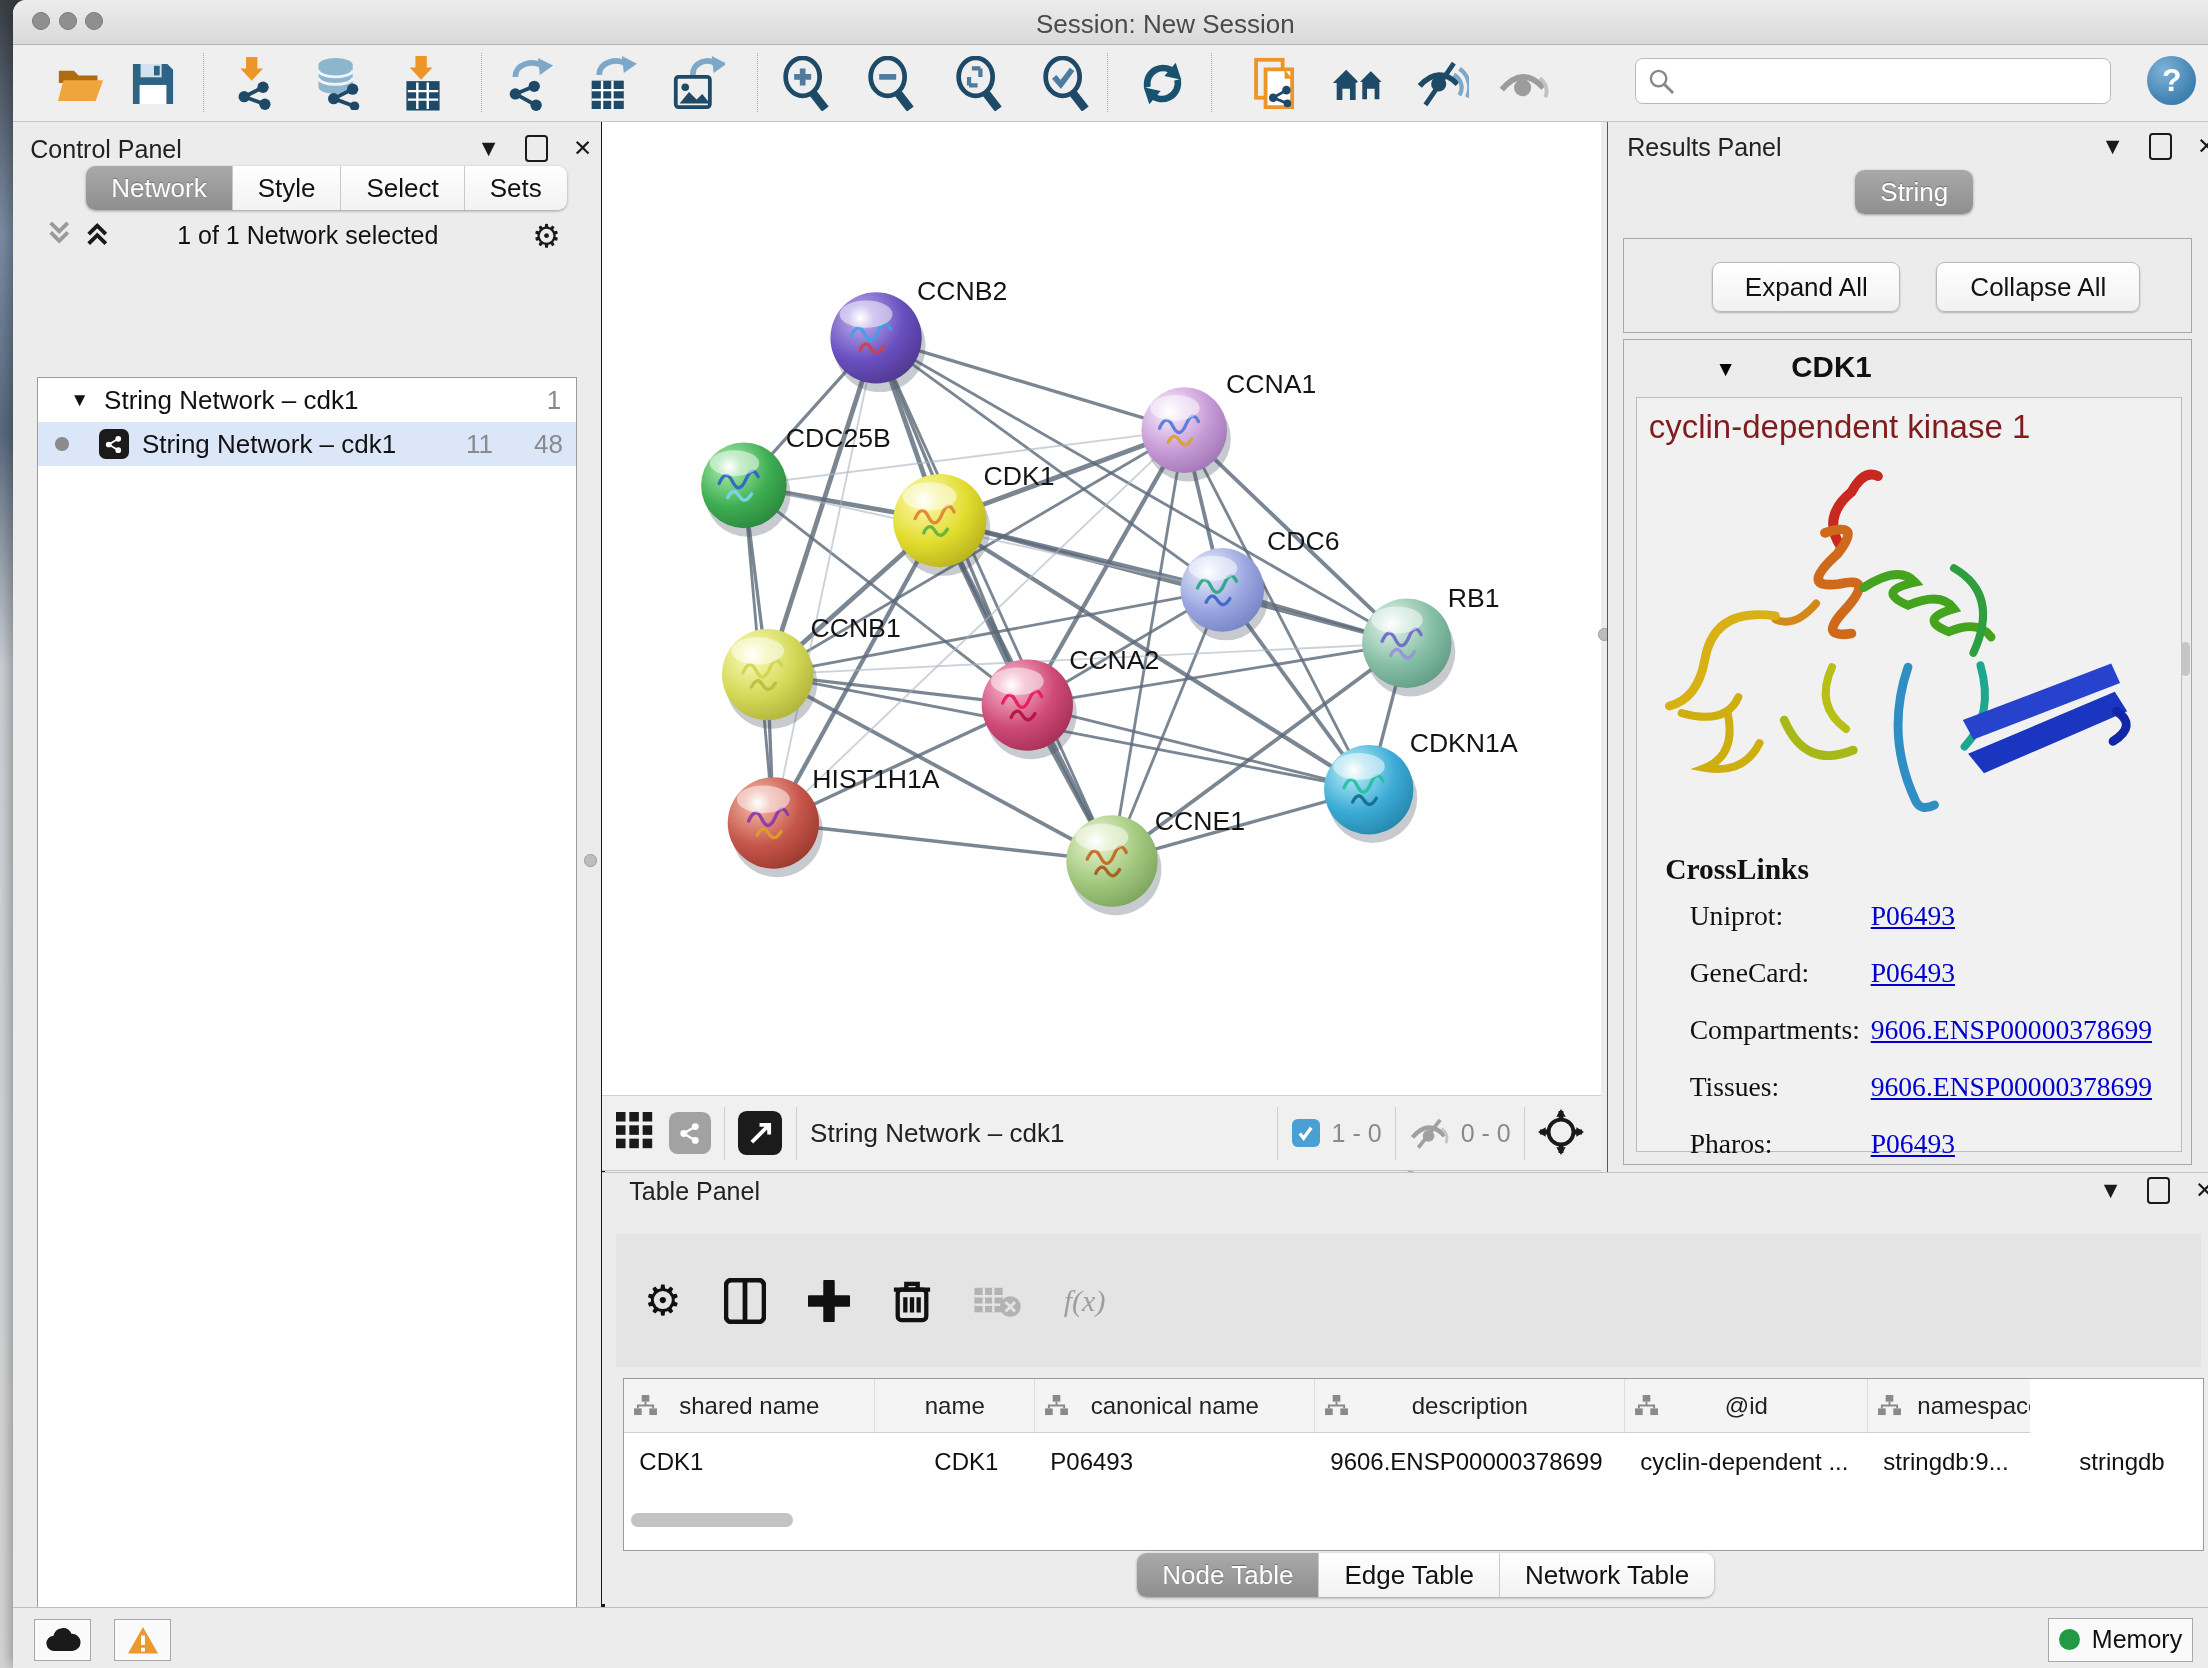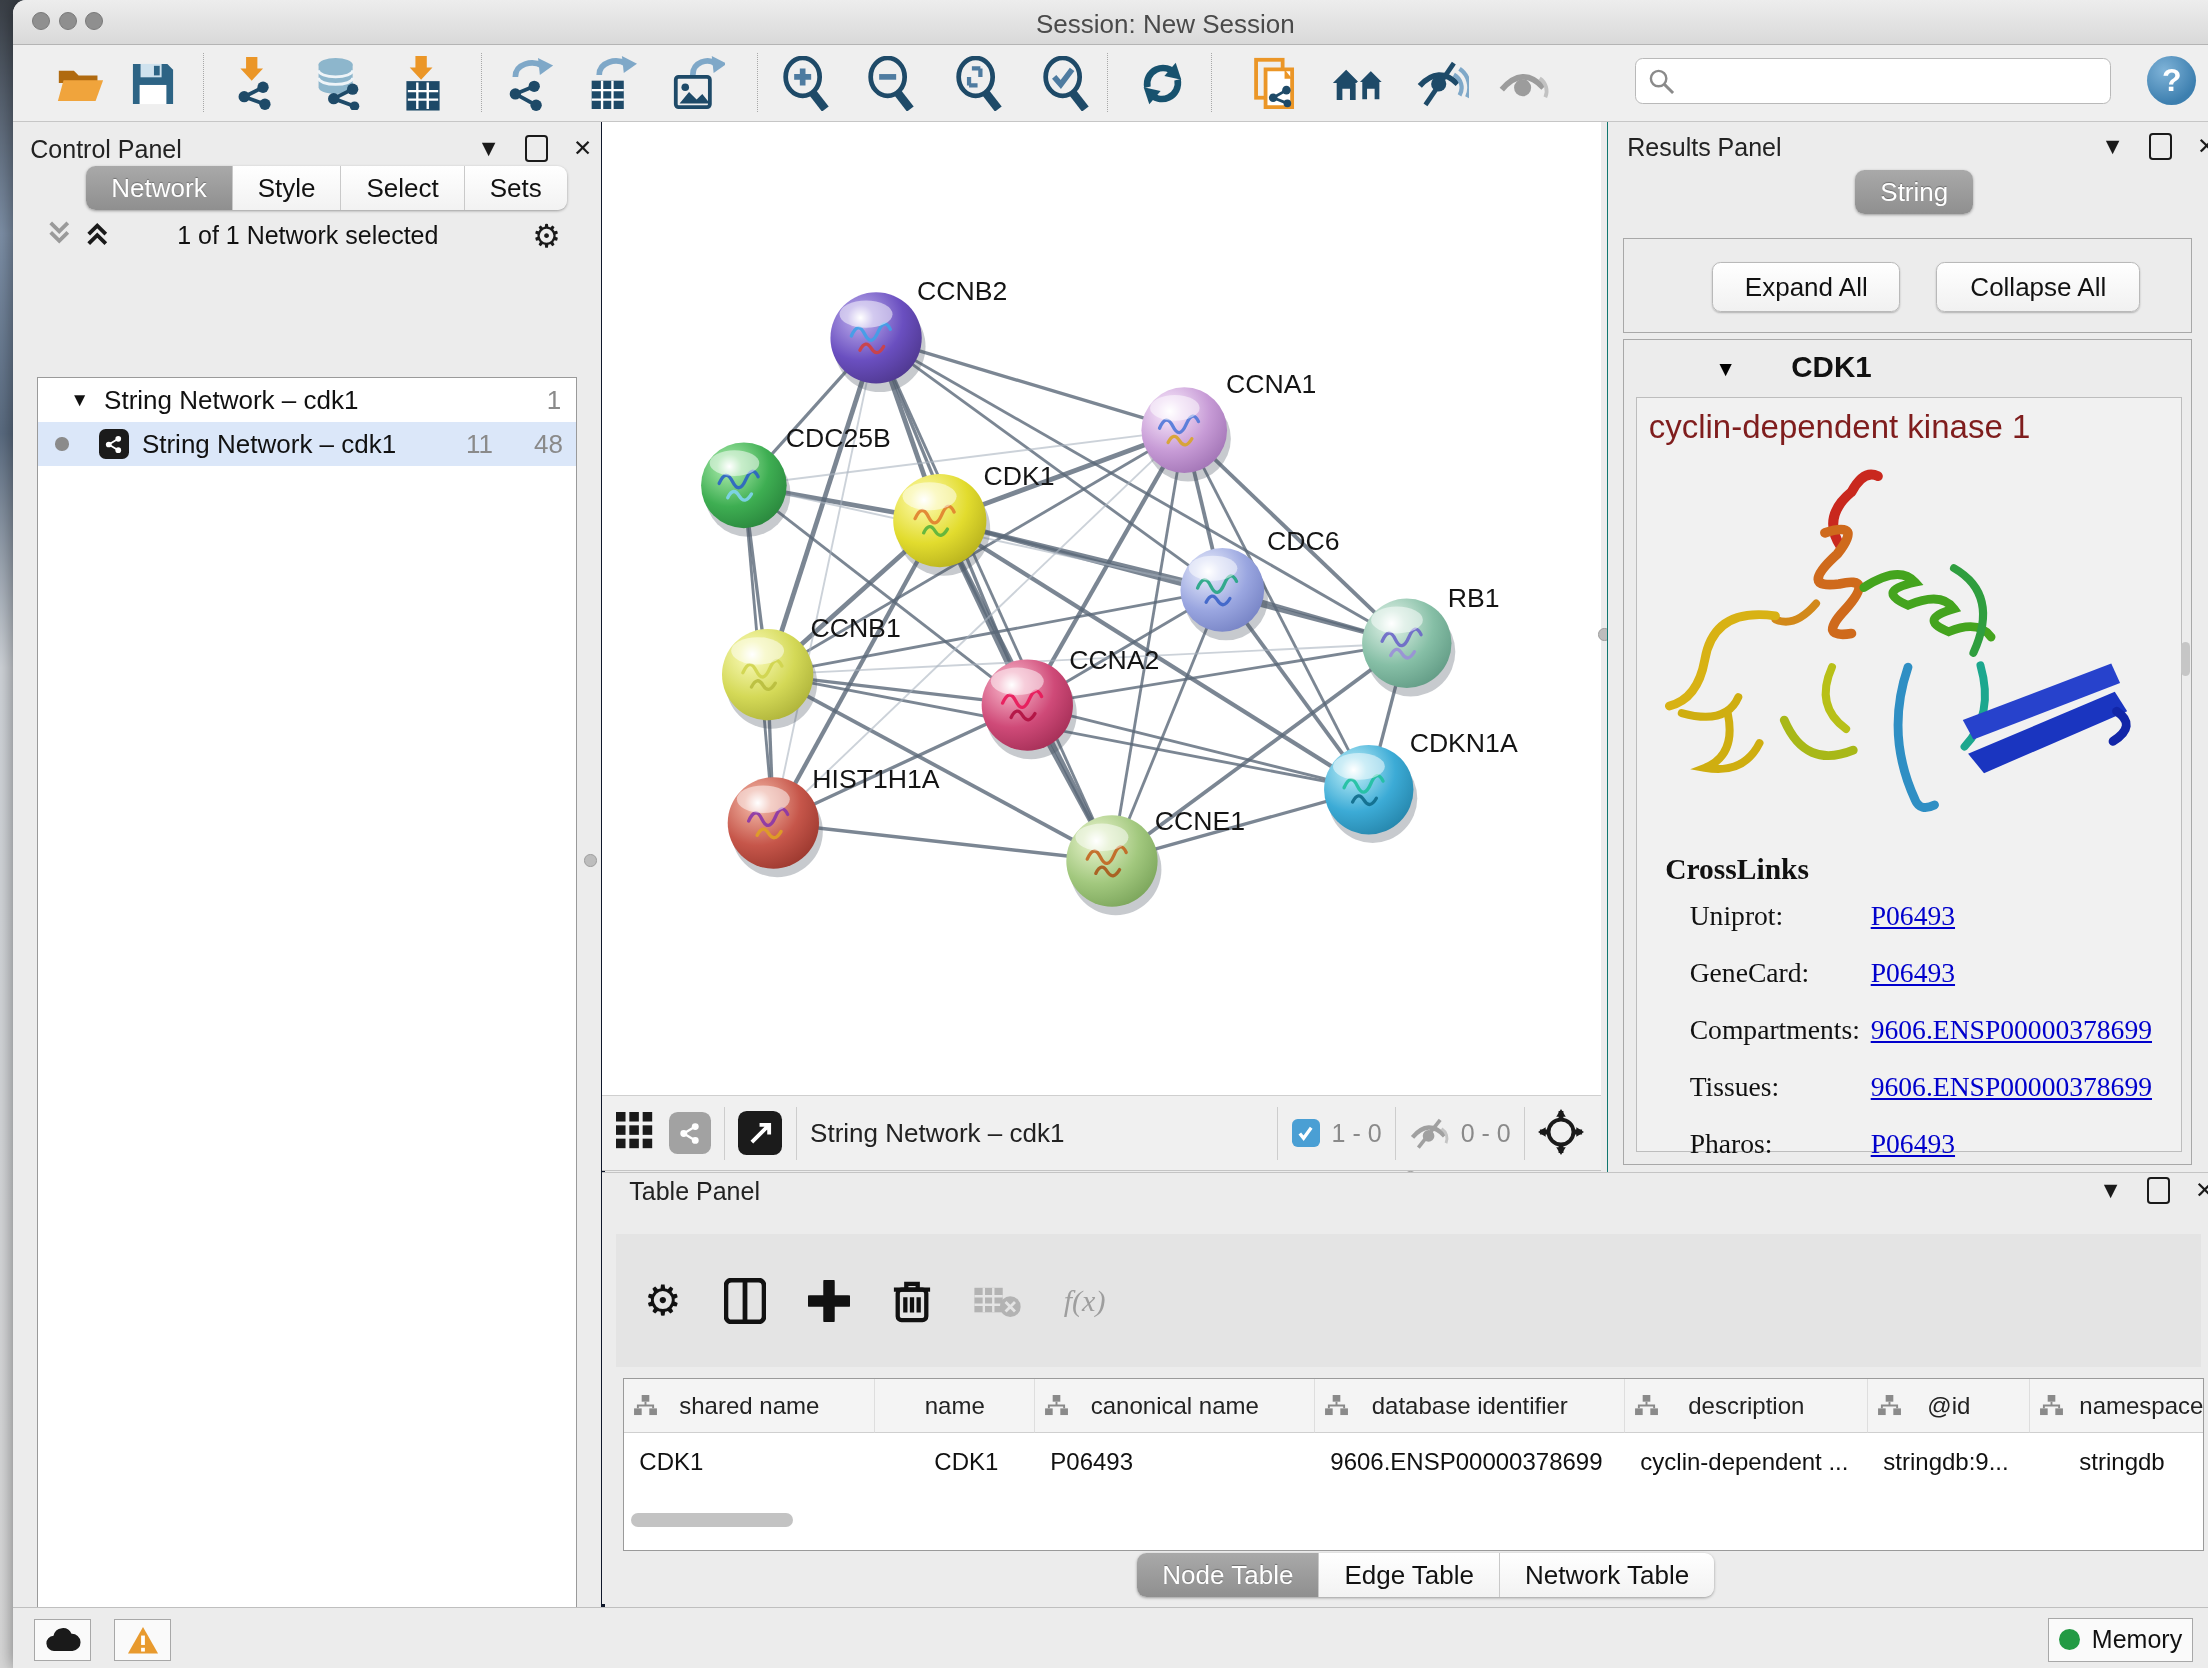--- a/index.html
+++ b/index.html
@@ -698,31 +698,20 @@
         </div>
         <div class="th">
           <svg class="tree-ic" width="23" height="21" viewBox="0 0 24 22">
               <g fill="#8a8a8a">
                 <rect x="8" y="0" width="8" height="7"></rect>
                 <rect x="0" y="14" width="8" height="7"></rect>
                 <rect x="16" y="14" width="8" height="7"></rect>
                 <path d="M12 7 v4 M4 14 v-3 h16 v3" stroke="#8a8a8a" stroke-width="2" fill="none"></path>
               </g>
             </svg>
-          <span>database identifier</span>
-        </div>
-        <div class="th">
-          <svg class="tree-ic" width="23" height="21" viewBox="0 0 24 22">
-              <g fill="#8a8a8a">
-                <rect x="8" y="0" width="8" height="7"></rect>
-                <rect x="0" y="14" width="8" height="7"></rect>
-                <rect x="16" y="14" width="8" height="7"></rect>
-                <path d="M12 7 v4 M4 14 v-3 h16 v3" stroke="#8a8a8a" stroke-width="2" fill="none"></path>
-              </g>
-            </svg>
           <span>description</span>
         </div>
         <div class="th">
           <svg class="tree-ic" width="23" height="21" viewBox="0 0 24 22">
               <g fill="#8a8a8a">
                 <rect x="8" y="0" width="8" height="7"></rect>
                 <rect x="0" y="14" width="8" height="7"></rect>
                 <rect x="16" y="14" width="8" height="7"></rect>
                 <path d="M12 7 v4 M4 14 v-3 h16 v3" stroke="#8a8a8a" stroke-width="2" fill="none"></path>
               </g>

